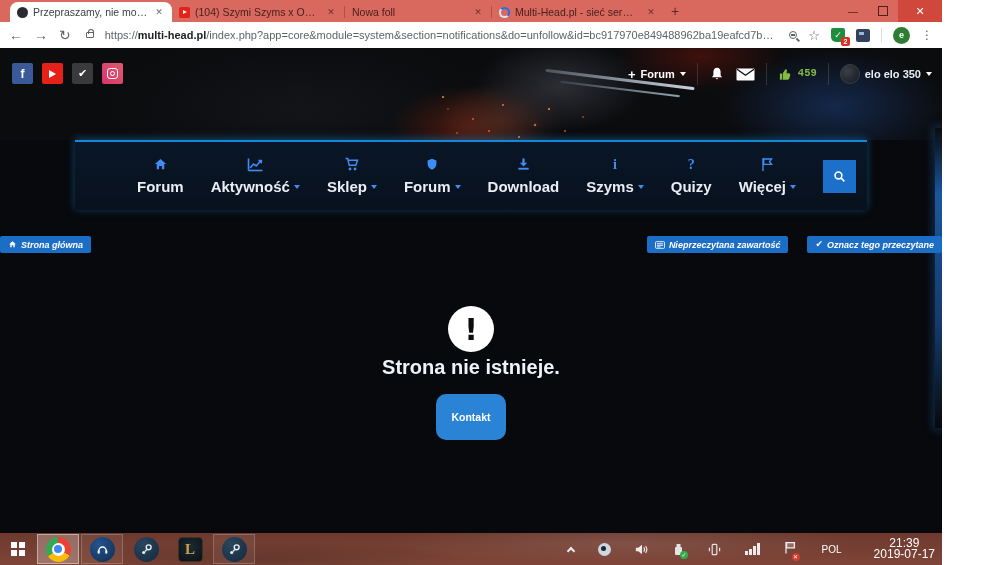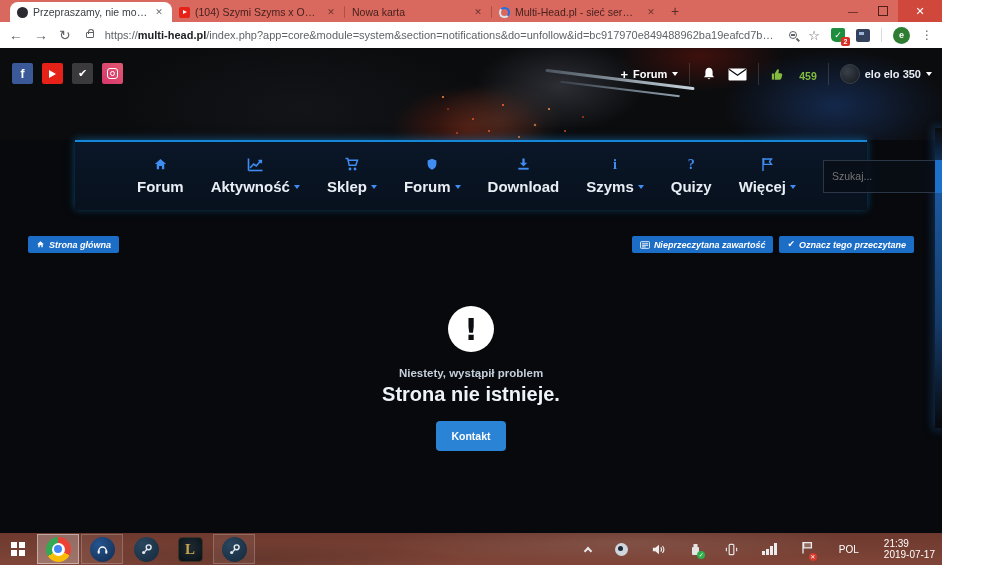--- a/index.html
+++ b/index.html
@@ -75,56 +75,56 @@
   .soc.ig { background:linear-gradient(45deg,#d6366c,#e05a71); position:relative; }
   .soc.ig::after { content:""; width:9px; height:9px; border:1.6px solid #fff; border-radius:3px; }
   .soc.ig::before { content:""; position:absolute; width:3px; height:3px; border:1.3px solid #fff; border-radius:50%; }
 
   .userbar { position:absolute; right:10px; top:10px; height:32px; display:flex; align-items:center; gap:11px; z-index:3; color:#fff; }
   .hbtn { display:flex; align-items:center; gap:5px; font-size:11px; font-weight:700; color:#fff; cursor:pointer; }
   .caret { width:0; height:0; border-left:3.5px solid transparent; border-right:3.5px solid transparent; border-top:4px solid #fff; display:inline-block; }
   .caret.blue { border-top-color:#3f8df2; }
   .hdiv { width:1px; height:22px; background:rgba(255,255,255,.14); }
   .iconbtn { display:flex; align-items:center; justify-content:center; cursor:pointer; }
-  .likes { display:flex; align-items:flex-end; gap:14px; cursor:pointer; }
+  .likes { display:flex; align-items:flex-start; gap:5px; cursor:pointer;font-family:Liberation Mono, monospace; }
   .likestxt { color:#84bb3f; font-size:10.5px; font-weight:700; }
   .uavatar { width:20px; height:20px; border-radius:50%; background:radial-gradient(circle at 35% 35%, #3a404a, #14171c); border:1px solid #3a4048; }
   .uname { font-size:11px; font-weight:700; color:#e8edf4; }
 
   .mainnav { position:absolute; left:75px; top:92px; width:792px; height:70px;
     background:linear-gradient(180deg, rgba(10,24,42,.92), rgba(8,18,32,.88));
     border-top:2px solid #1487d8; box-shadow:0 -1px 8px rgba(20,135,216,.5);
     display:flex; align-items:center; padding-left:62px; gap:27px; z-index:2; }
   .navitem { display:flex; flex-direction:column; align-items:center; gap:6px; cursor:pointer; }
   .nicon { height:15px; display:flex; align-items:flex-end; }
   .nicon svg { display:block; }
   .glyph { color:#3f8df2; font-weight:800; font-size:14px; line-height:15px; font-family:"Liberation Serif","DejaVu Serif",serif; }
   .nlabelrow { display:flex; align-items:center; gap:4px; }
   .nlabel { font-size:15px; font-weight:700; color:#e9eef5; }
 
   .searchbox { margin-left:auto; margin-right:53px; display:flex; }
   .searchinput { width:112px; height:33px; background:rgba(8,14,22,.85); border:1px solid #2b3646; border-right:none;
     color:#8791a0; font-size:10.5px; padding:0 8px; outline:none; font-family:inherit; }
   .searchbtn { width:33px; height:33px; background:#1c70c9; border:none; display:flex; align-items:center; justify-content:center; cursor:pointer; }
 
-  .crumbrow { position:absolute; left:0; right:0; top:188px; display:flex; padding:0 28px; z-index:2; }
+  .crumbrow { position:absolute; left:0; right:0; top:188px; display:flex; padding:0 0; z-index:2; }
   .bluebtn { display:flex; align-items:center; gap:4px; height:17px; padding:0 8px; background:#1b6dc6; border-radius:2px;
     color:#fff; font-size:9px; font-style:italic; font-weight:700; cursor:pointer; white-space:nowrap; }
-  .crumbright { margin-left:auto; display:flex; gap:6px; }
+  .crumbright { margin-left:auto; display:flex; gap:19px; }
   .minihome svg, .minilist svg { display:block; }
   .checkglyph { font-style:normal; font-size:9px; line-height:1; }
 
   .errwrap { position:absolute; left:0; right:0; top:258px; text-align:center; z-index:2; }
   .errcircle { width:46px; height:46px; border-radius:50%; background:#fff; margin:0 auto; display:flex; align-items:center; justify-content:center; }
   .errbang { font-size:30px; font-weight:800; color:#0b0d10; font-family:"DejaVu Sans",sans-serif; }
   .errsub { margin-top:15px; font-size:11.5px; color:#c4cfdb; font-weight:600; }
   .errtitle { margin-top:4px; font-size:20px; color:#eef3f9; font-weight:600;text-align:center; }
   .errcode { margin-top:5px; font-size:11.5px; color:#d6dee8; }
   .errcode b { color:#fff; }
-  .contactbtn { display:inline-block; margin-top:15px; padding:9px 15px; background:#2a83d4; border-radius:4px;
+  .contactbtn { display:inline-block; margin-top:15px; padding:17px 15px; background:#2a83d4; border-radius:10px;
     color:#fff; font-size:10.5px; font-weight:600; cursor:pointer; }
 
   
   .taskbar { position:absolute; left:0; bottom:0; width:942px; height:32px;
     background:
       radial-gradient(300px 26px at 620px 10px, rgba(255,255,255,.10), transparent 80%),
       radial-gradient(260px 22px at 260px 26px, rgba(0,0,0,.18), transparent 80%),
       linear-gradient(180deg,#6d392e,#7f4538);
     display:flex; align-items:center; z-index:5; }
   .startbtn { width:36px; height:32px; display:flex; align-items:center; justify-content:center; cursor:pointer; }
@@ -148,41 +148,41 @@
   .traysteam { width:13px; height:13px; border-radius:50%; background:#cfd6dd; position:relative; cursor:pointer; }
   .traysteam::after { content:""; position:absolute; left:3px; top:3px; width:5px; height:5px; border-radius:50%; background:#1b2838; }
   .trayicon { cursor:pointer; display:flex; align-items:center; }
   .usbwrap { position:relative; }
   .usbchk { position:absolute; right:-4px; bottom:-3px; width:8px; height:8px; background:#2eaf4b; border-radius:50%; color:#fff; font-size:6px; line-height:8px; text-align:center; }
   .sigbars { display:flex; align-items:flex-end; gap:1.5px; cursor:pointer; }
   .sigbars span { width:2.5px; background:#ececec; display:block; }
   .flagwrap { position:relative; cursor:pointer; }
   .flagbadge { position:absolute; right:-4px; bottom:-3px; width:8px; height:8px; background:#d23b2e; border-radius:50%; color:#fff; font-size:6px; line-height:8px; text-align:center; font-weight:700; }
   .lang { color:#fff; font-size:10px; margin-left:2px; cursor:pointer; }
-  .clock { text-align:left; font-size:10px; color:#fff; line-height:11.5px; margin-left:1px; cursor:pointer; }
+  .clock { text-align:center; font-size:12px; color:#fff; line-height:11.5px; margin-left:8px; cursor:pointer; }
 </style>
 </head>
 <body>
 
 <div class="screen">
 
   <div class="tabbar">
     <div class="tab active" style="width:162px">
       <span class="fav avatar"></span>
       <span class="ttl">Przepraszamy, nie możemy tego</span>
       <span class="tclose">✕</span>
     </div>
     <div class="tab" style="width:172px">
       <span class="fav youtube"></span>
       <span class="ttl">(104) Szymi Szyms x OsaKa - Yak</span>
       <span class="tclose">✕</span>
     </div>
     <div class="tsep"></div>
     <div class="tab" style="width:146px">
-      <span class="ttl">Nowa karta</span>
+      <span class="ttl">Nowa foll</span>
       <span class="tclose">✕</span>
     </div>
     <div class="tsep"></div>
     <div class="tab" style="width:172px">
       <span class="fav spinner"></span>
       <span class="ttl">Multi-Head.pl - sieć serwerów CS</span>
       <span class="tclose">✕</span>
     </div>
     <div class="newtab">+</div>
     <div class="wincontrols">
@@ -342,21 +342,20 @@
               <path d="M2 1v13"></path>
               <path d="M2.7 2h7.8l-2 2.7 2 2.7H2.7z"></path>
             </svg>
         </span>
         <span class="nlabelrow">
             <span class="nlabel">Więcej</span>
             <span class="caret blue"></span>
           </span>
       </div>
       <div class="searchbox">
-        <input class="searchinput" type="text" placeholder="Szukaj..." style="">
         <button class="searchbtn">
           <svg width="13" height="13" viewBox="0 0 16 16" fill="none" stroke="#fff" stroke-width="2">
               <circle cx="6.7" cy="6.7" r="4.2"></circle>
               <path d="M10 10l4 4"></path>
             </svg>
         </button>
       </div>
     </div>
 
     <div class="crumbrow">
@@ -382,21 +381,20 @@
           <span class="checkglyph">✔</span>
           <span>Oznacz tego przeczytane</span>
         </span>
       </span>
     </div>
 
     <div class="errwrap">
       <div class="errcircle">
         <span class="errbang">!</span>
       </div>
-      <div class="errsub">Niestety, wystąpił problem</div>
       <div class="errtitle">Strona nie istnieje.</div>
       <div><span class="contactbtn">Kontakt</span></div>
     </div>
   </div>
 
   <div class="taskbar">
     <div class="startbtn">
       <span class="winlogo">
           <span></span>
           <span></span>

